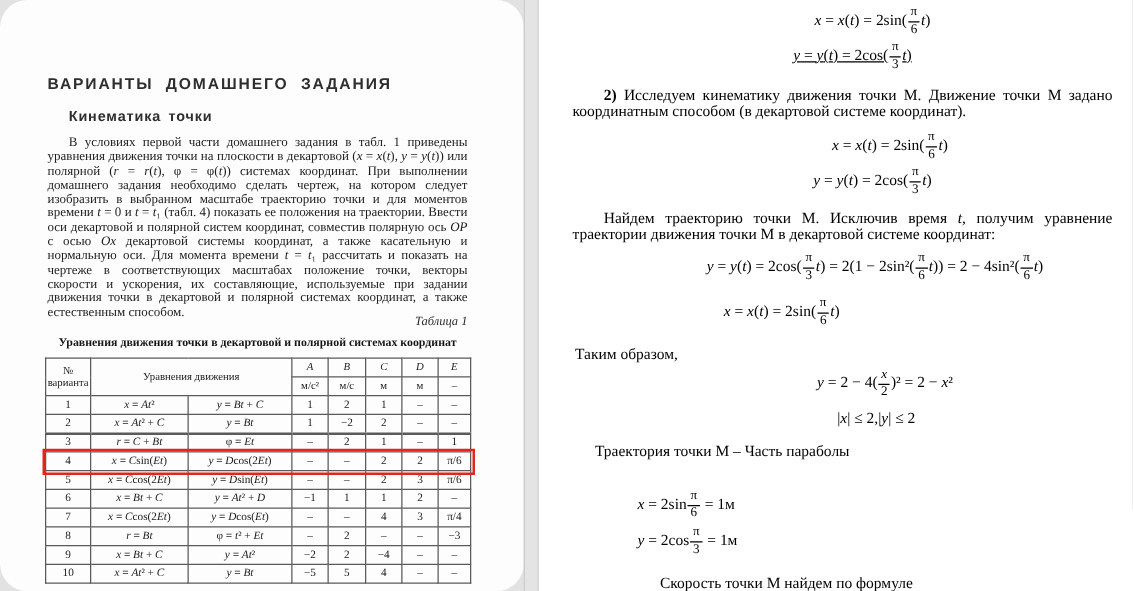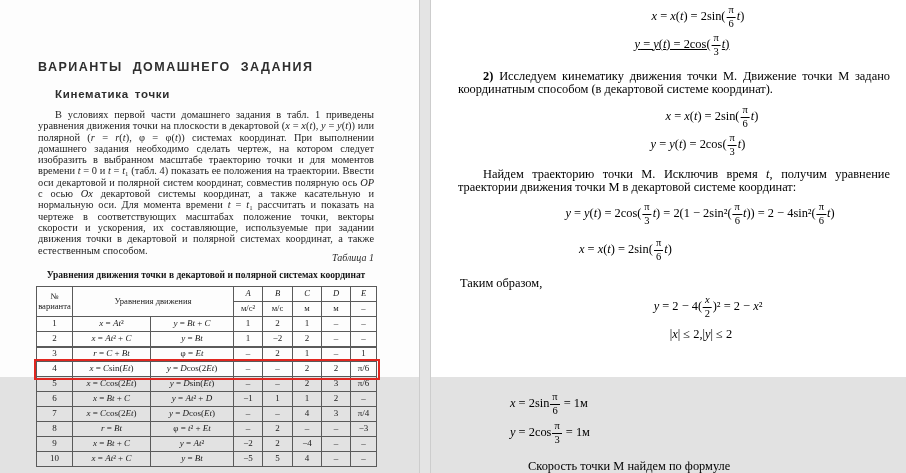--- a/index.html
+++ b/index.html
@@ -3,22 +3,22 @@
 <meta charset="utf-8">
 <style>
   * { box-sizing: border-box; margin: 0; padding: 0; }
   html, body {
     width: 906px; height: 473px; overflow: hidden;
     background: #e2e2e2;
     font-family: "Liberation Serif", serif;
   }
   .stage { position: relative; width: 906px; height: 473px; }
 
-  .page { position: absolute; top: 0; height: 377px; }
-  .page-left { left: 0; width: 419px; background: #fdfdfd; }
+  .page { position: absolute; top: 0; height: 473px; }
+  .page-left { left: 0; width: 419px; background: #fdfdfd; border-radius: 22px; }
   .divider {
     position: absolute; left: 419px; top: 0; width: 12px; height: 473px;
     background: #e4e4e4;
     border-left: 1px solid #cdcdcd; border-right: 1px solid #cdcdcd;
   }
   .page-right { left: 431px; width: 475px; background: #ffffff; }
 
   
   .lp-title {
     position: absolute; left: 38px; top: 60px;
@@ -235,19 +235,20 @@
         <div class="block equation centered" style="top: 33px; left: 251px; text-decoration: underline;"><i>y</i> = <i>y</i>(<i>t</i>) = 2cos(<span class="frac"><span class="fnum">π</span><span class="fden">3</span></span><i>t</i>)</div>
         <div class="block paragraph justify" style="top: 70px; text-indent: 25px;"><b>2)</b> Исследуем кинематику движения точки М. Движение точки М задано координатным способом (в декартовой системе координат).</div>
         <div class="block equation centered" style="top: 105px; left: 281px;"><i>x</i> = <i>x</i>(<i>t</i>) = 2sin(<span class="frac"><span class="fnum">π</span><span class="fden">6</span></span><i>t</i>)</div>
         <div class="block equation centered" style="top: 133px; left: 267px;"><i>y</i> = <i>y</i>(<i>t</i>) = 2cos(<span class="frac"><span class="fnum">π</span><span class="fden">3</span></span><i>t</i>)</div>
         <div class="block paragraph justify" style="top: 168px; text-indent: 25px;">Найдем траекторию точки М. Исключив время <i>t</i>, получим уравнение траектории движения точки М в декартовой системе координат:</div>
         <div class="block equation centered" style="top: 202px; left: 269px;"><i>y</i> = <i>y</i>(<i>t</i>) = 2cos(<span class="frac"><span class="fnum">π</span><span class="fden">3</span></span><i>t</i>) = 2(1 − 2sin²(<span class="frac"><span class="fnum">π</span><span class="fden">6</span></span><i>t</i>)) = 2 − 4sin²(<span class="frac"><span class="fnum">π</span><span class="fden">6</span></span><i>t</i>)</div>
         <div class="block equation" style="top: 238px; left: 148px;"><i>x</i> = <i>x</i>(<i>t</i>) = 2sin(<span class="frac"><span class="fnum">π</span><span class="fden">6</span></span><i>t</i>)</div>
         <div class="block text" style="top: 276px; left: 29px;">Таким образом,</div>
         <div class="block equation centered" style="top: 295px; left: 277px;"><i>y</i> = 2 − 4(<span class="frac"><span class="fnum"><i>x</i></span><span class="fden">2</span></span>)² = 2 − <i>x</i>²</div>
         <div class="block equation centered" style="top: 327px; left: 270px;">|<i>x</i>| ≤ 2,|<i>y</i>| ≤ 2</div>
+        <div class="block text" style="top: 354px; left: 45px;">Траектория точки М – Часть параболы</div>
         <div class="block equation" style="top: 392px; left: 79px;"><i>x</i> = 2sin<span class="frac"><span class="fnum">π</span><span class="fden">6</span></span> = 1м</div>
         <div class="block equation" style="top: 421px; left: 79px;"><i>y</i> = 2cos<span class="frac"><span class="fnum">π</span><span class="fden">3</span></span> = 1м</div>
         <div class="block text" style="top: 459px; left: 97px;">Скорость точки М найдем по формуле</div>
       </div>
   </section>
 
 </div>
 
 </body></html>

